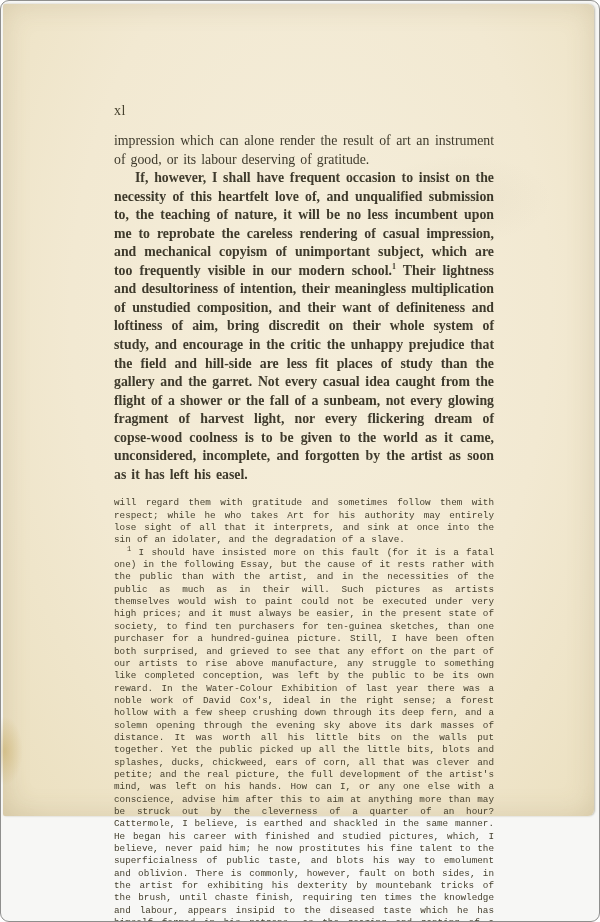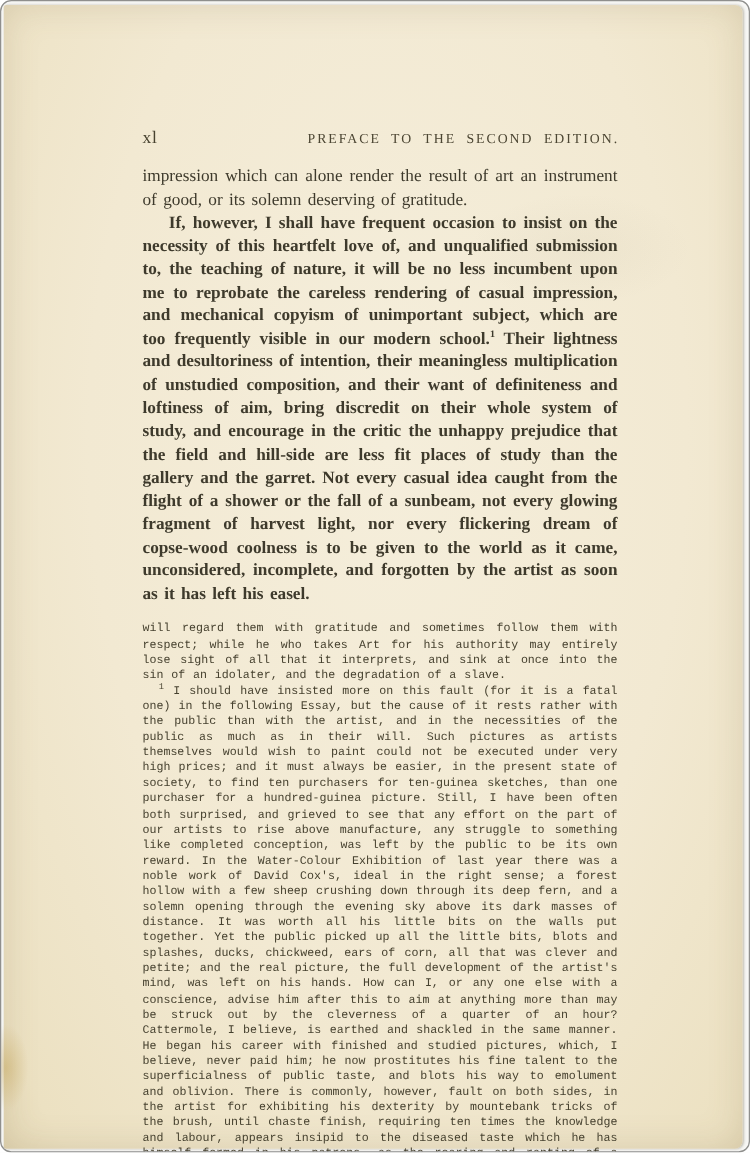--- a/index.html
+++ b/index.html
@@ -13,21 +13,21 @@
     position: relative;
     width: 600px; height: 922px;
     background: #f7f7f5;
     border: 1px solid #8f8f8d;
     border-radius: 9px;
     overflow: hidden;
   }
   .scan-page {
     position: absolute;
     left: 2px; top: 3px;
-    width: 591px; height: 915px;
+    width: 591px; height: 812px;
     background: radial-gradient(ellipse at 52% 38%, #f5eedb 0%, #f2e9d2 55%, #ece1c2 92%, #e6dab8 100%);
     box-shadow: inset 0 0 28px rgba(120,100,60,0.18), 1px 0 2px rgba(90,80,50,0.35);
     border-radius: 2px 6px 6px 2px;
   }
   .stain-a {
     position: absolute; left: -6px; bottom: 30px; width: 26px; height: 70px;
     background: radial-gradient(ellipse at 30% 50%, rgba(186,150,60,0.35) 0%, rgba(186,150,60,0.0) 70%);
   }
   .stain-b {
     position: absolute; right: 40px; top: 150px; width: 180px; height: 90px;
@@ -91,26 +91,25 @@
 </head>
 <body>
 
 <div class="screenshot-frame">
   <div class="scan-page">
     <div class="stain-a"></div>
     <div class="stain-b"></div>
 
     <div class="page-header">
       <span class="page-number">xl</span>
-      <span class="running-head">PREFACE TO THE SECOND EDITION.</span>
     </div>
 
     <div class="text-column">
       <div class="body-text">
-        <p>impression which can alone render the result of art an instrument of good, or its solemn deserving of gratitude.</p>
+        <p>impression which can alone render the result of art an instrument of good, or its labour deserving of gratitude.</p>
         <p class="indent"><span>If, however, I shall have frequent occasion to insist on the necessity of this heartfelt love of, and unqualified submission to, the teaching of nature, it will be no less incumbent upon me to reprobate the careless rendering of casual impression, and mechanical copyism of unimportant subject, which are too frequently visible in our modern school.</span><sup class="note-ref">1</sup><span> Their lightness and desultoriness of intention, their meaningless multiplication of unstudied composition, and their want of definiteness and loftiness of aim, bring discredit on their whole system of study, and encourage in the critic the unhappy prejudice that the field and hill-side are less fit places of study than the gallery and the garret. Not every casual idea caught from the flight of a shower or the fall of a sunbeam, not every glowing fragment of harvest light, nor every flickering dream of copse-wood coolness is to be given to the world as it came, unconsidered, incomplete, and forgotten by the artist as soon as it has left his easel.</span></p>
       </div>
 
       <div class="footnotes">
         <p>will regard them with gratitude and sometimes follow them with respect; while he who takes Art for his authority may entirely lose sight of all that it interprets, and sink at once into the sin of an idolater, and the degradation of a slave.</p>
         <p class="indent"><sup class="note-num">1</sup><span> I should have insisted more on this fault (for it is a fatal one) in the following Essay, but the cause of it rests rather with the public than with the artist, and in the necessities of the public as much as in their will. Such pictures as artists themselves would wish to paint could not be executed under very high prices; and it must always be easier, in the present state of society, to find ten purchasers for ten-guinea sketches, than one purchaser for a hundred-guinea picture. Still, I have been often both surprised, and grieved to see that any effort on the part of our artists to rise above manufacture, any struggle to something like completed conception, was left by the public to be its own reward. In the Water-Colour Exhibition of last year there was a noble work of David Cox's, ideal in the right sense; a forest hollow with a few sheep crushing down through its deep fern, and a solemn opening through the evening sky above its dark masses of distance. It was worth all his little bits on the walls put together. Yet the public picked up all the little bits, blots and splashes, ducks, chickweed, ears of corn, all that was clever and petite; and the real picture, the full development of the artist's mind, was left on his hands. How can I, or any one else with a conscience, advise him after this to aim at anything more than may be struck out by the cleverness of a quarter of an hour? Cattermole, I believe, is earthed and shackled in the same manner. He began his career with finished and studied pictures, which, I believe, never paid him; he now prostitutes his fine talent to the superficialness of public taste, and blots his way to emolument and oblivion. There is commonly, however, fault on both sides, in the artist for exhibiting his dexterity by mountebank tricks of the brush, until chaste finish, requiring ten times the knowledge and labour, appears insipid to the diseased taste which he has himself formed in his patrons, as the roaring and ranting of a common actor will oftentimes render apparently vapid the finished touches of perfect nature; and in the public, for taking less real pains to become acquainted with, and discriminate, the various powers of a great artist, than they would to estimate the excellence of a cook, or develop the dexterity of a dancer.</span></p>
       </div>
     </div>
   </div>
 </div>

